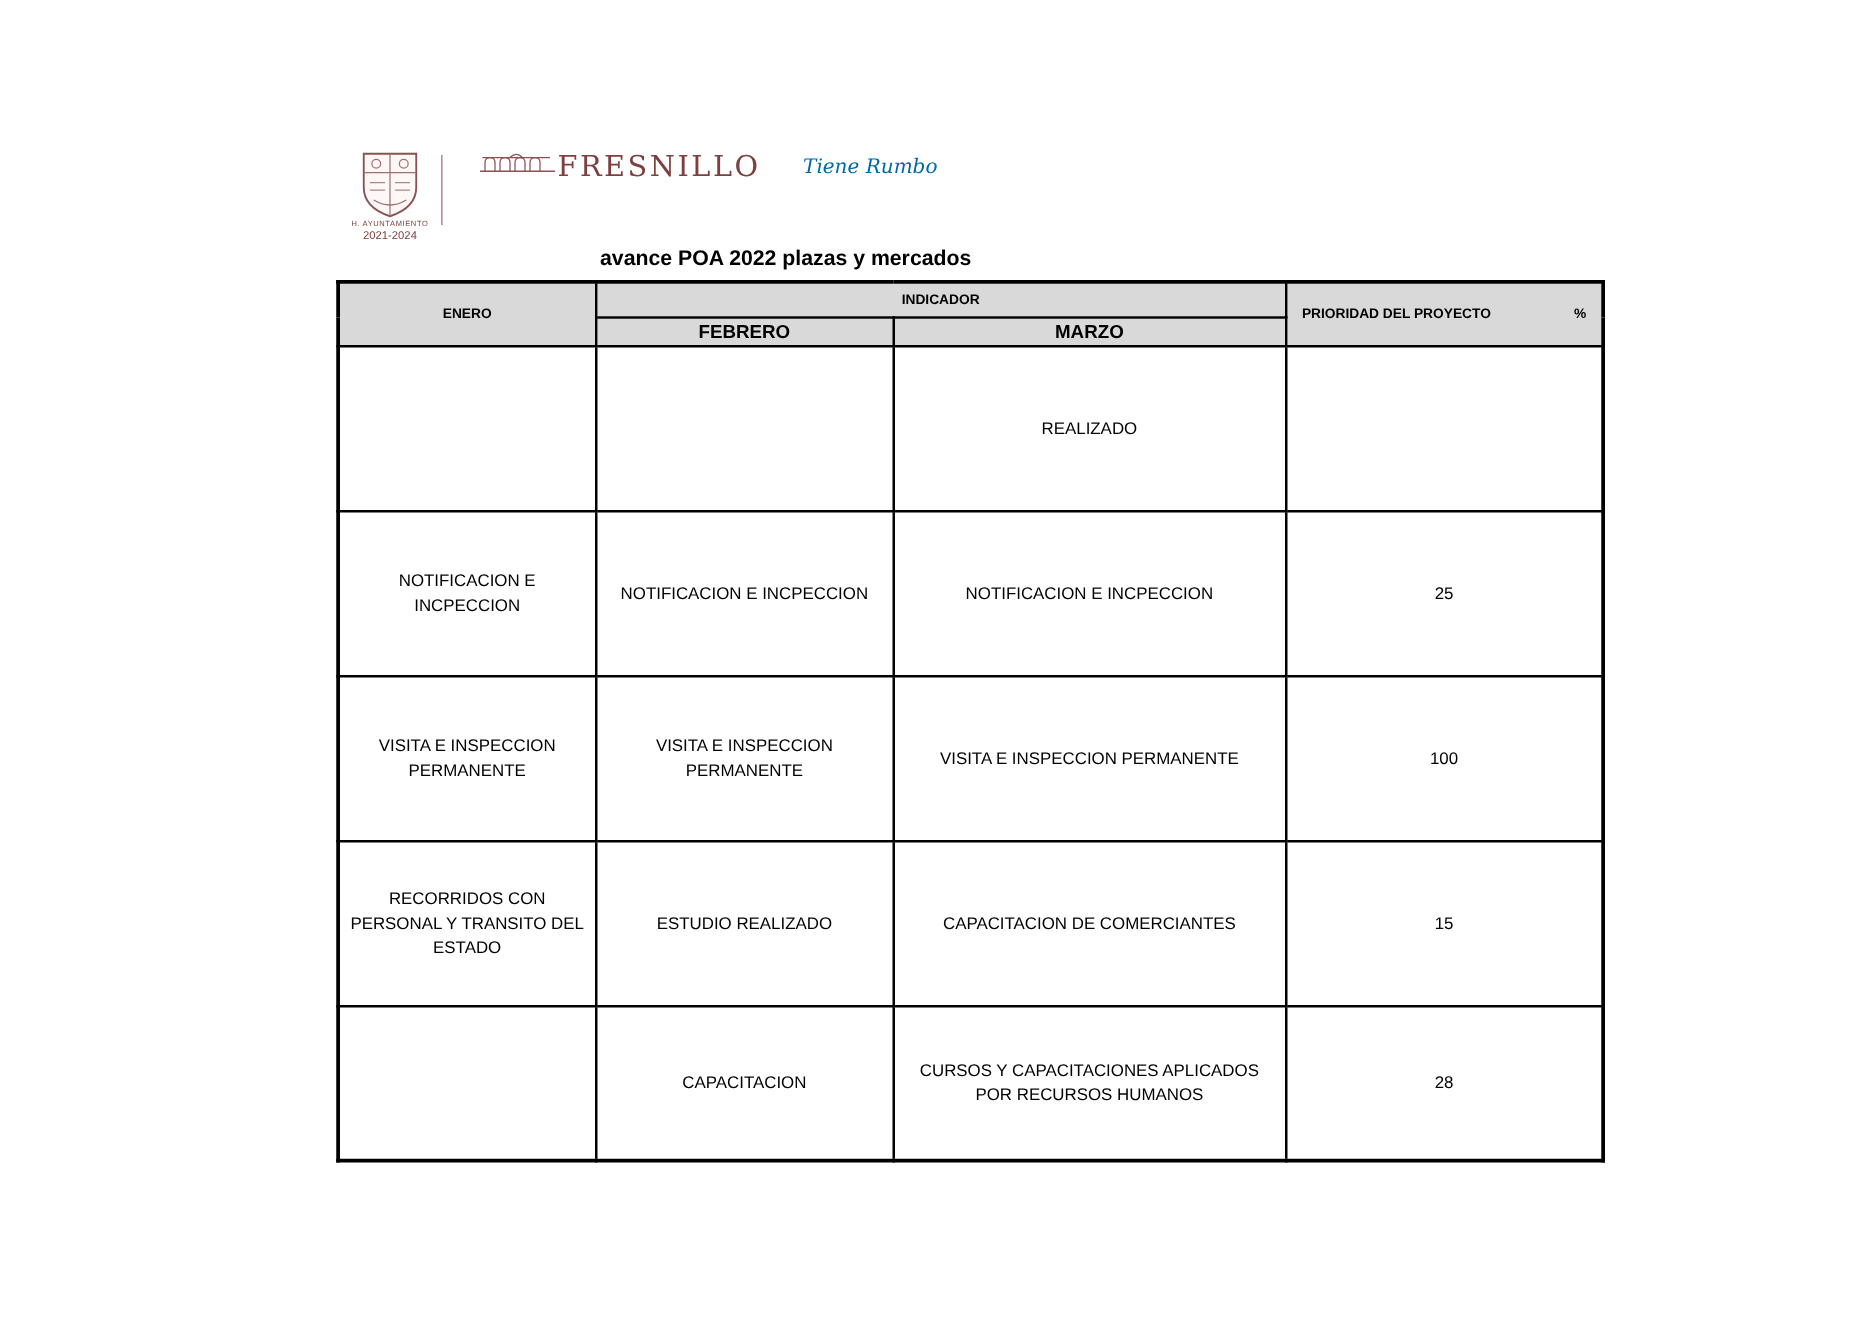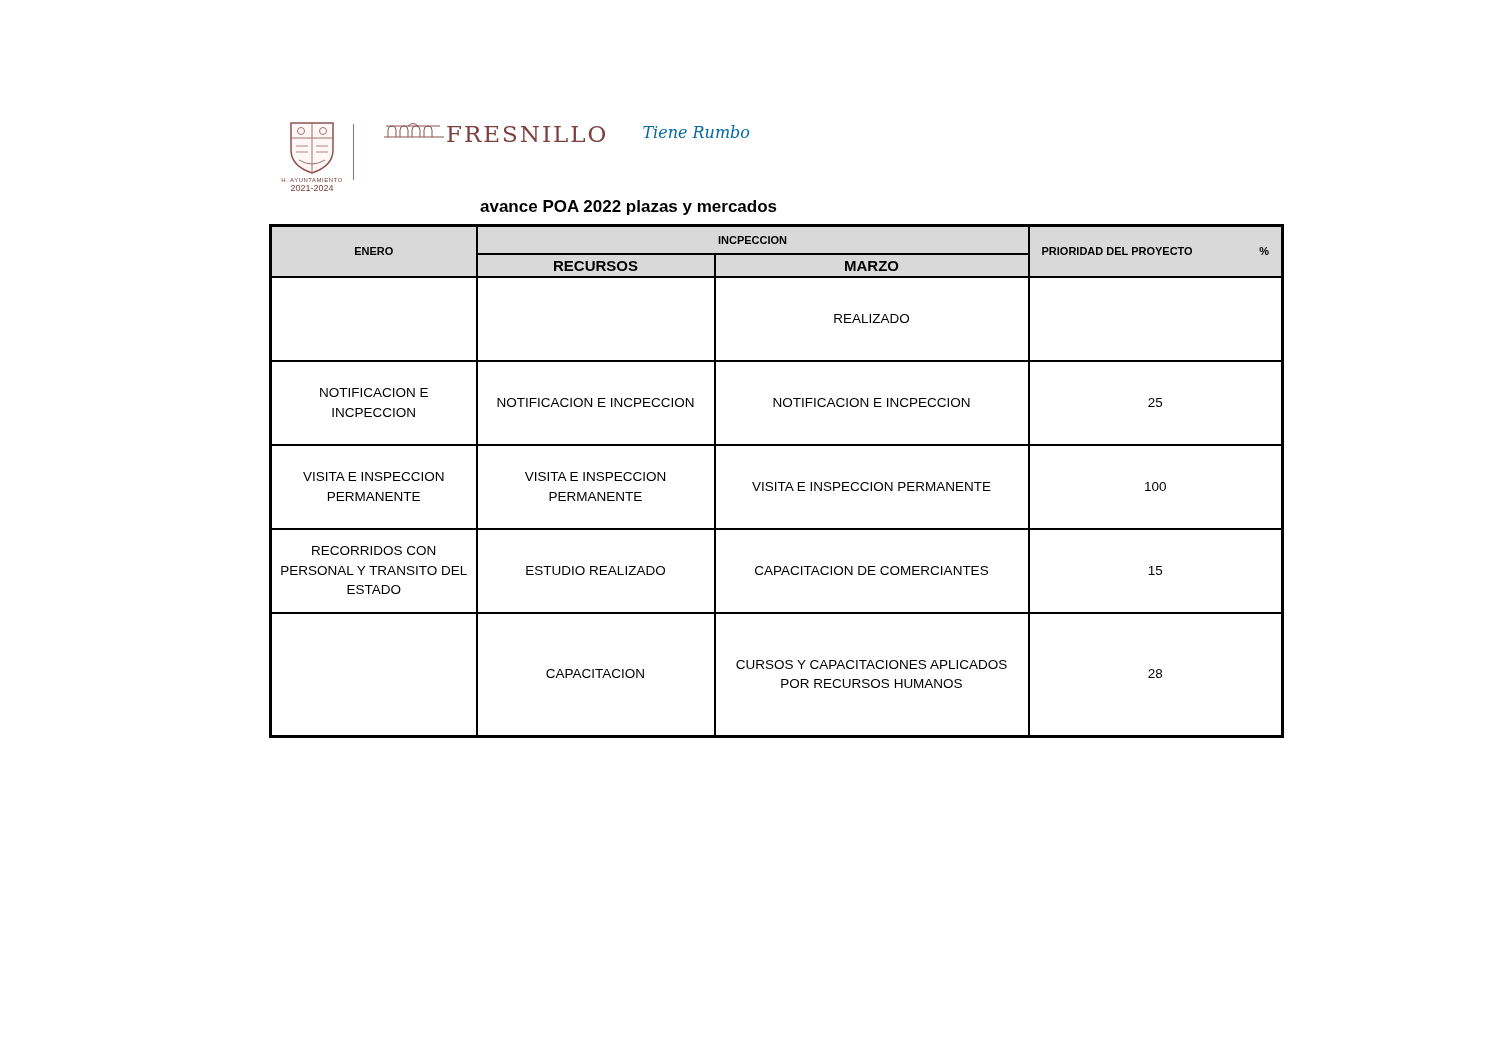--- a/index.html
+++ b/index.html
@@ -100,21 +100,21 @@
     text-align: center;
     vertical-align: middle;
     padding: 2px 8px;
     overflow: hidden;
   }
   table.poa thead th {
     background: #d9d9d9;
   }
   .h-row1 { height: 28px; }
   .h-row2 { height: 22px; }
-  .b-row  { height: 84px; }
+  .b-row  { height: 132px; }
   .b-row-last { height: 124px; }
 
   .hdr-small {
     font-size: 11px;
     font-weight: bold;
   }
   .hdr-month {
     font-size: 15px;
     font-weight: bold;
   }
@@ -177,30 +177,30 @@
   <table class="poa">
     <colgroup>
       <col style="width:206px">
       <col style="width:238px">
       <col style="width:314px">
       <col style="width:254px">
     </colgroup>
     <thead>
       <tr class="h-row1">
         <th rowspan="2" class="hdr-small">ENERO</th>
-        <th colspan="2" class="hdr-small">INCPECCION</th>
+        <th colspan="2" class="hdr-small">INDICADOR</th>
         <th rowspan="2">
           <div class="prio-flex">
             <span>PRIORIDAD DEL PROYECTO</span>
             <span>%</span>
           </div>
         </th>
       </tr>
       <tr class="h-row2">
-        <th class="hdr-month">RECURSOS</th>
+        <th class="hdr-month">FEBRERO</th>
         <th class="hdr-month">MARZO</th>
       </tr>
     </thead>
     <tbody>
       <tr class="b-row">
         <td></td>
         <td></td>
         <td>REALIZADO</td>
         <td></td>
       </tr>

